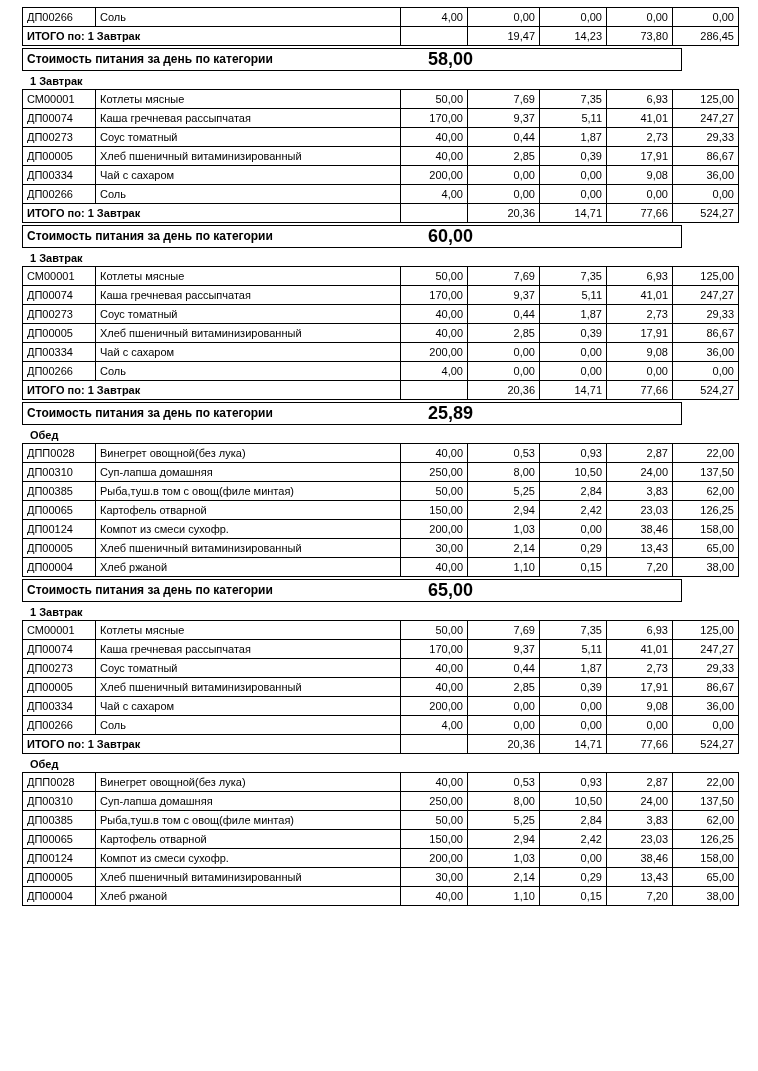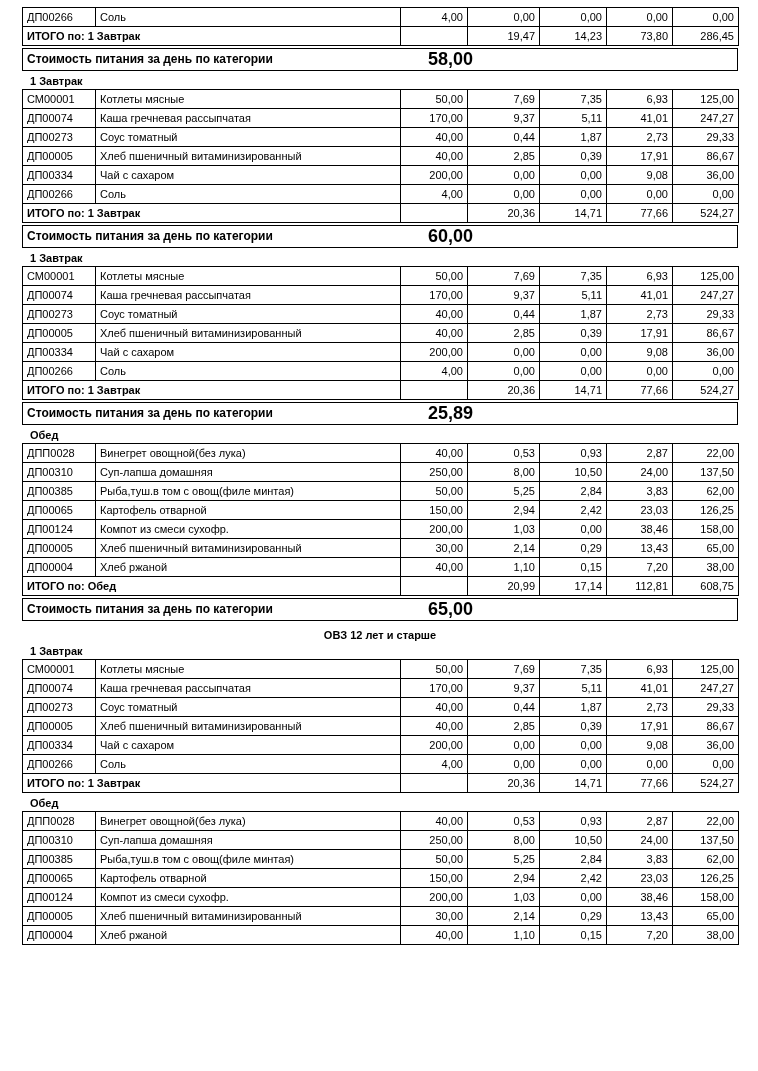--- a/index.html
+++ b/index.html
@@ -31,21 +31,21 @@
     overflow: hidden;
     white-space: nowrap;
     vertical-align: middle;
   }
   td.num { text-align: right; }
   td.txt { text-align: left; }
   td.total-label { font-weight: bold; }
   .cost-row {
     position: relative;
     box-sizing: border-box;
-    width: 716px;
+    width: 660px;
     height: 23px;
     border: 1px solid #000000;
     margin-top: 2px;
     font-weight: bold;
     line-height: 21px;
     padding-left: 4px;
   }
   .cost-label { font-size: 12px; }
   .cost-value {
     position: absolute;
@@ -322,32 +322,23 @@
         </tr>
         <tr>
           <td class="txt">ДП00004</td>
           <td class="txt">Хлеб ржаной</td>
           <td class="num">40,00</td>
           <td class="num">1,10</td>
           <td class="num">0,15</td>
           <td class="num">7,20</td>
           <td class="num">38,00</td>
         </tr>
-        <tr>
-          <td class="txt total-label" colspan="2">ИТОГО по: Обед</td>
-          <td class="num"></td>
-          <td class="num">20,99</td>
-          <td class="num">17,14</td>
-          <td class="num">112,81</td>
-          <td class="num">608,75</td>
-        </tr>
       </tbody>
     </table>
     <div class="cost-row"><span class="cost-label">Стоимость питания за день по категории</span><span class="cost-value">65,00</span></div>
-    <div class="section-title">ОВЗ 12 лет и старше</div>
     <div class="group-label">1 Завтрак</div>
     <table class="menu-table">
       <colgroup>
         <col style="width: 73px;">
         <col style="width: 305px;">
         <col style="width: 67px;">
         <col style="width: 72px;">
         <col style="width: 67px;">
         <col style="width: 66px;">
         <col style="width: 66px;">

